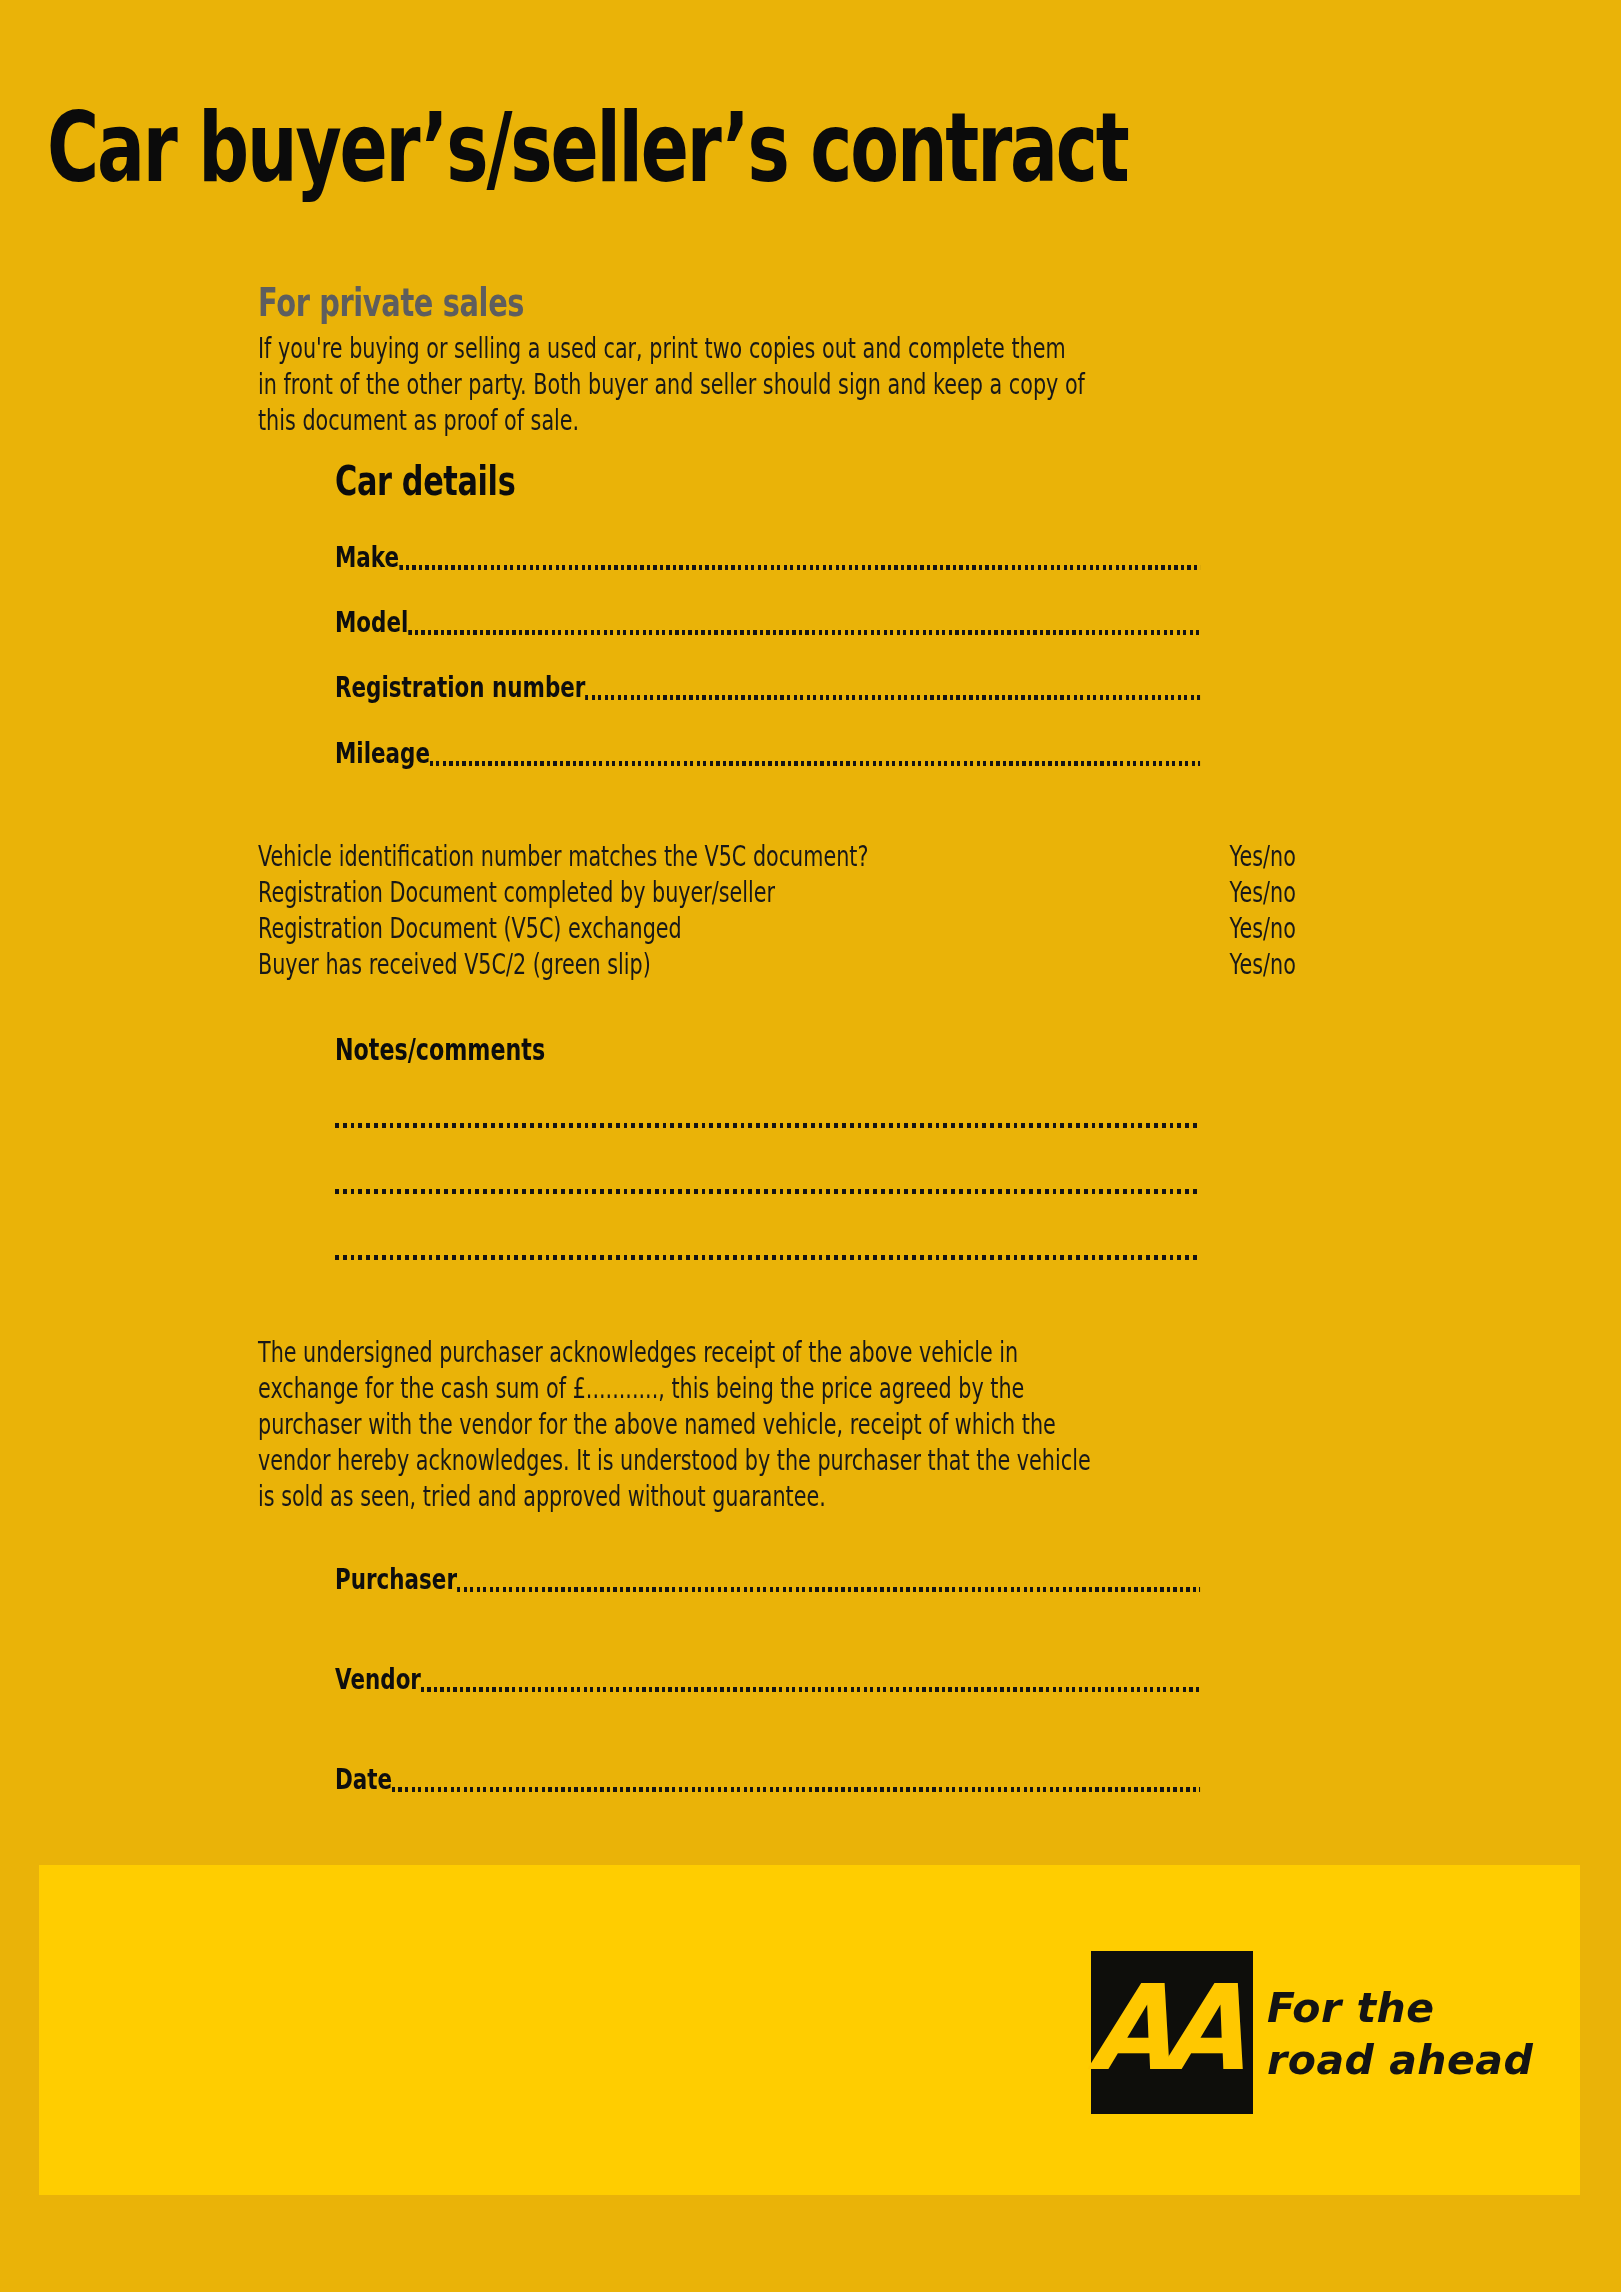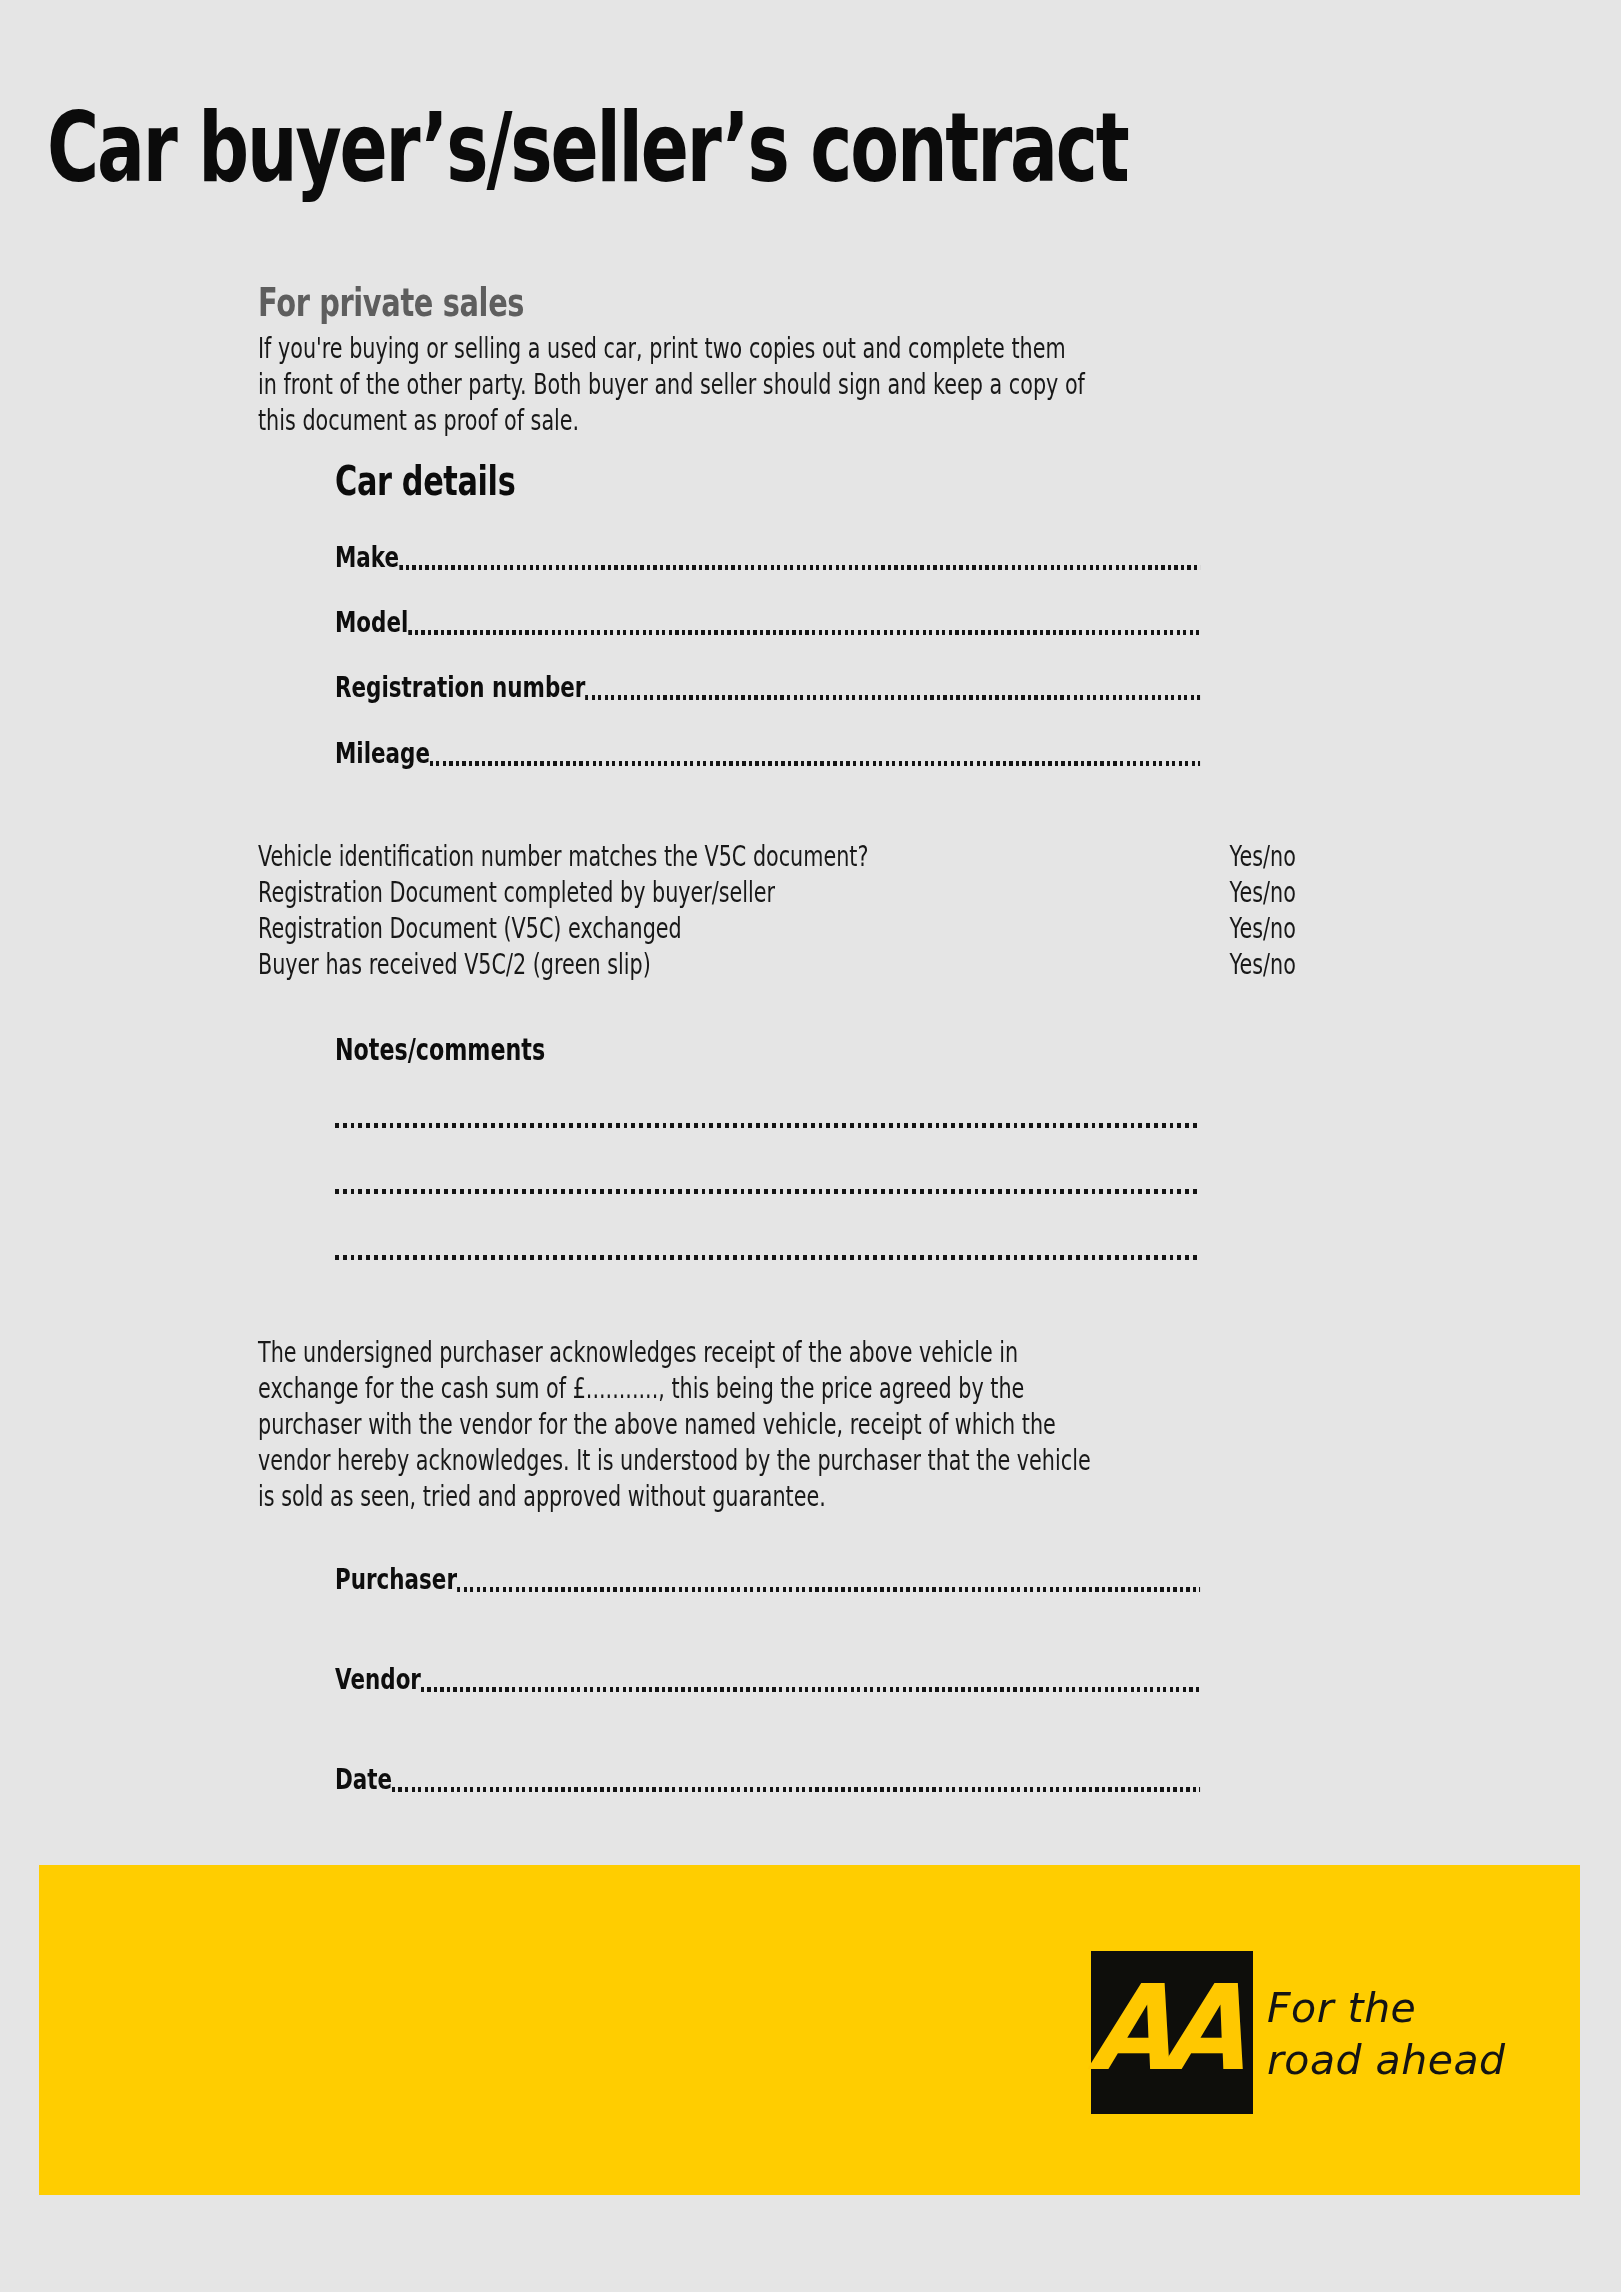--- a/index.html
+++ b/index.html
@@ -1,17 +1,17 @@
 <!DOCTYPE html>
 <html><head>
 <meta charset="utf-8">
 <style>
   html,body { margin:0; padding:0; background:#ffffff; }
   .page {
-    position:relative; width:1621px; height:2293px; background:#e5e5e5;
+    position:relative; width:1621px; height:2293px; background:#eab308;
     font-family:"DejaVu Sans","Liberation Sans",sans-serif; color:#161616;
     overflow:hidden;
   }
   .abs { position:absolute; }
   
   .cx { transform:scaleX(0.74); transform-origin:0 0; }
   .nowrap { white-space:nowrap; }
   .pre { white-space:pre-line; }
 
   .doc-title {
@@ -41,21 +41,21 @@
   .band { background:#FFCD00; }
   .logo-box {
     display:flex; align-items:center; justify-content:center;
     width:162px; height:163px; background:#0e0e0b;
   }
   .logo-aa {
     font-size:118px; font-weight:800; font-style:italic; color:#FFC800;
     letter-spacing:-11.8px; transform:skewX(-6deg) scaleX(0.92); padding-bottom:9.8px;
   }
   .tagline {
-    font-size:41px; font-style:italic; font-weight:400; line-height:52px;
+    font-size:41px; font-style:italic; font-weight:700; line-height:52px;
     letter-spacing:0.5px; color:#141414;
   }
 </style>
 </head>
 <body>
 
 <div class="page">
 
   <div class="abs cx doc-title nowrap" style="left:47px; top:98px;">Car buyer’s/seller’s contract</div>
 

